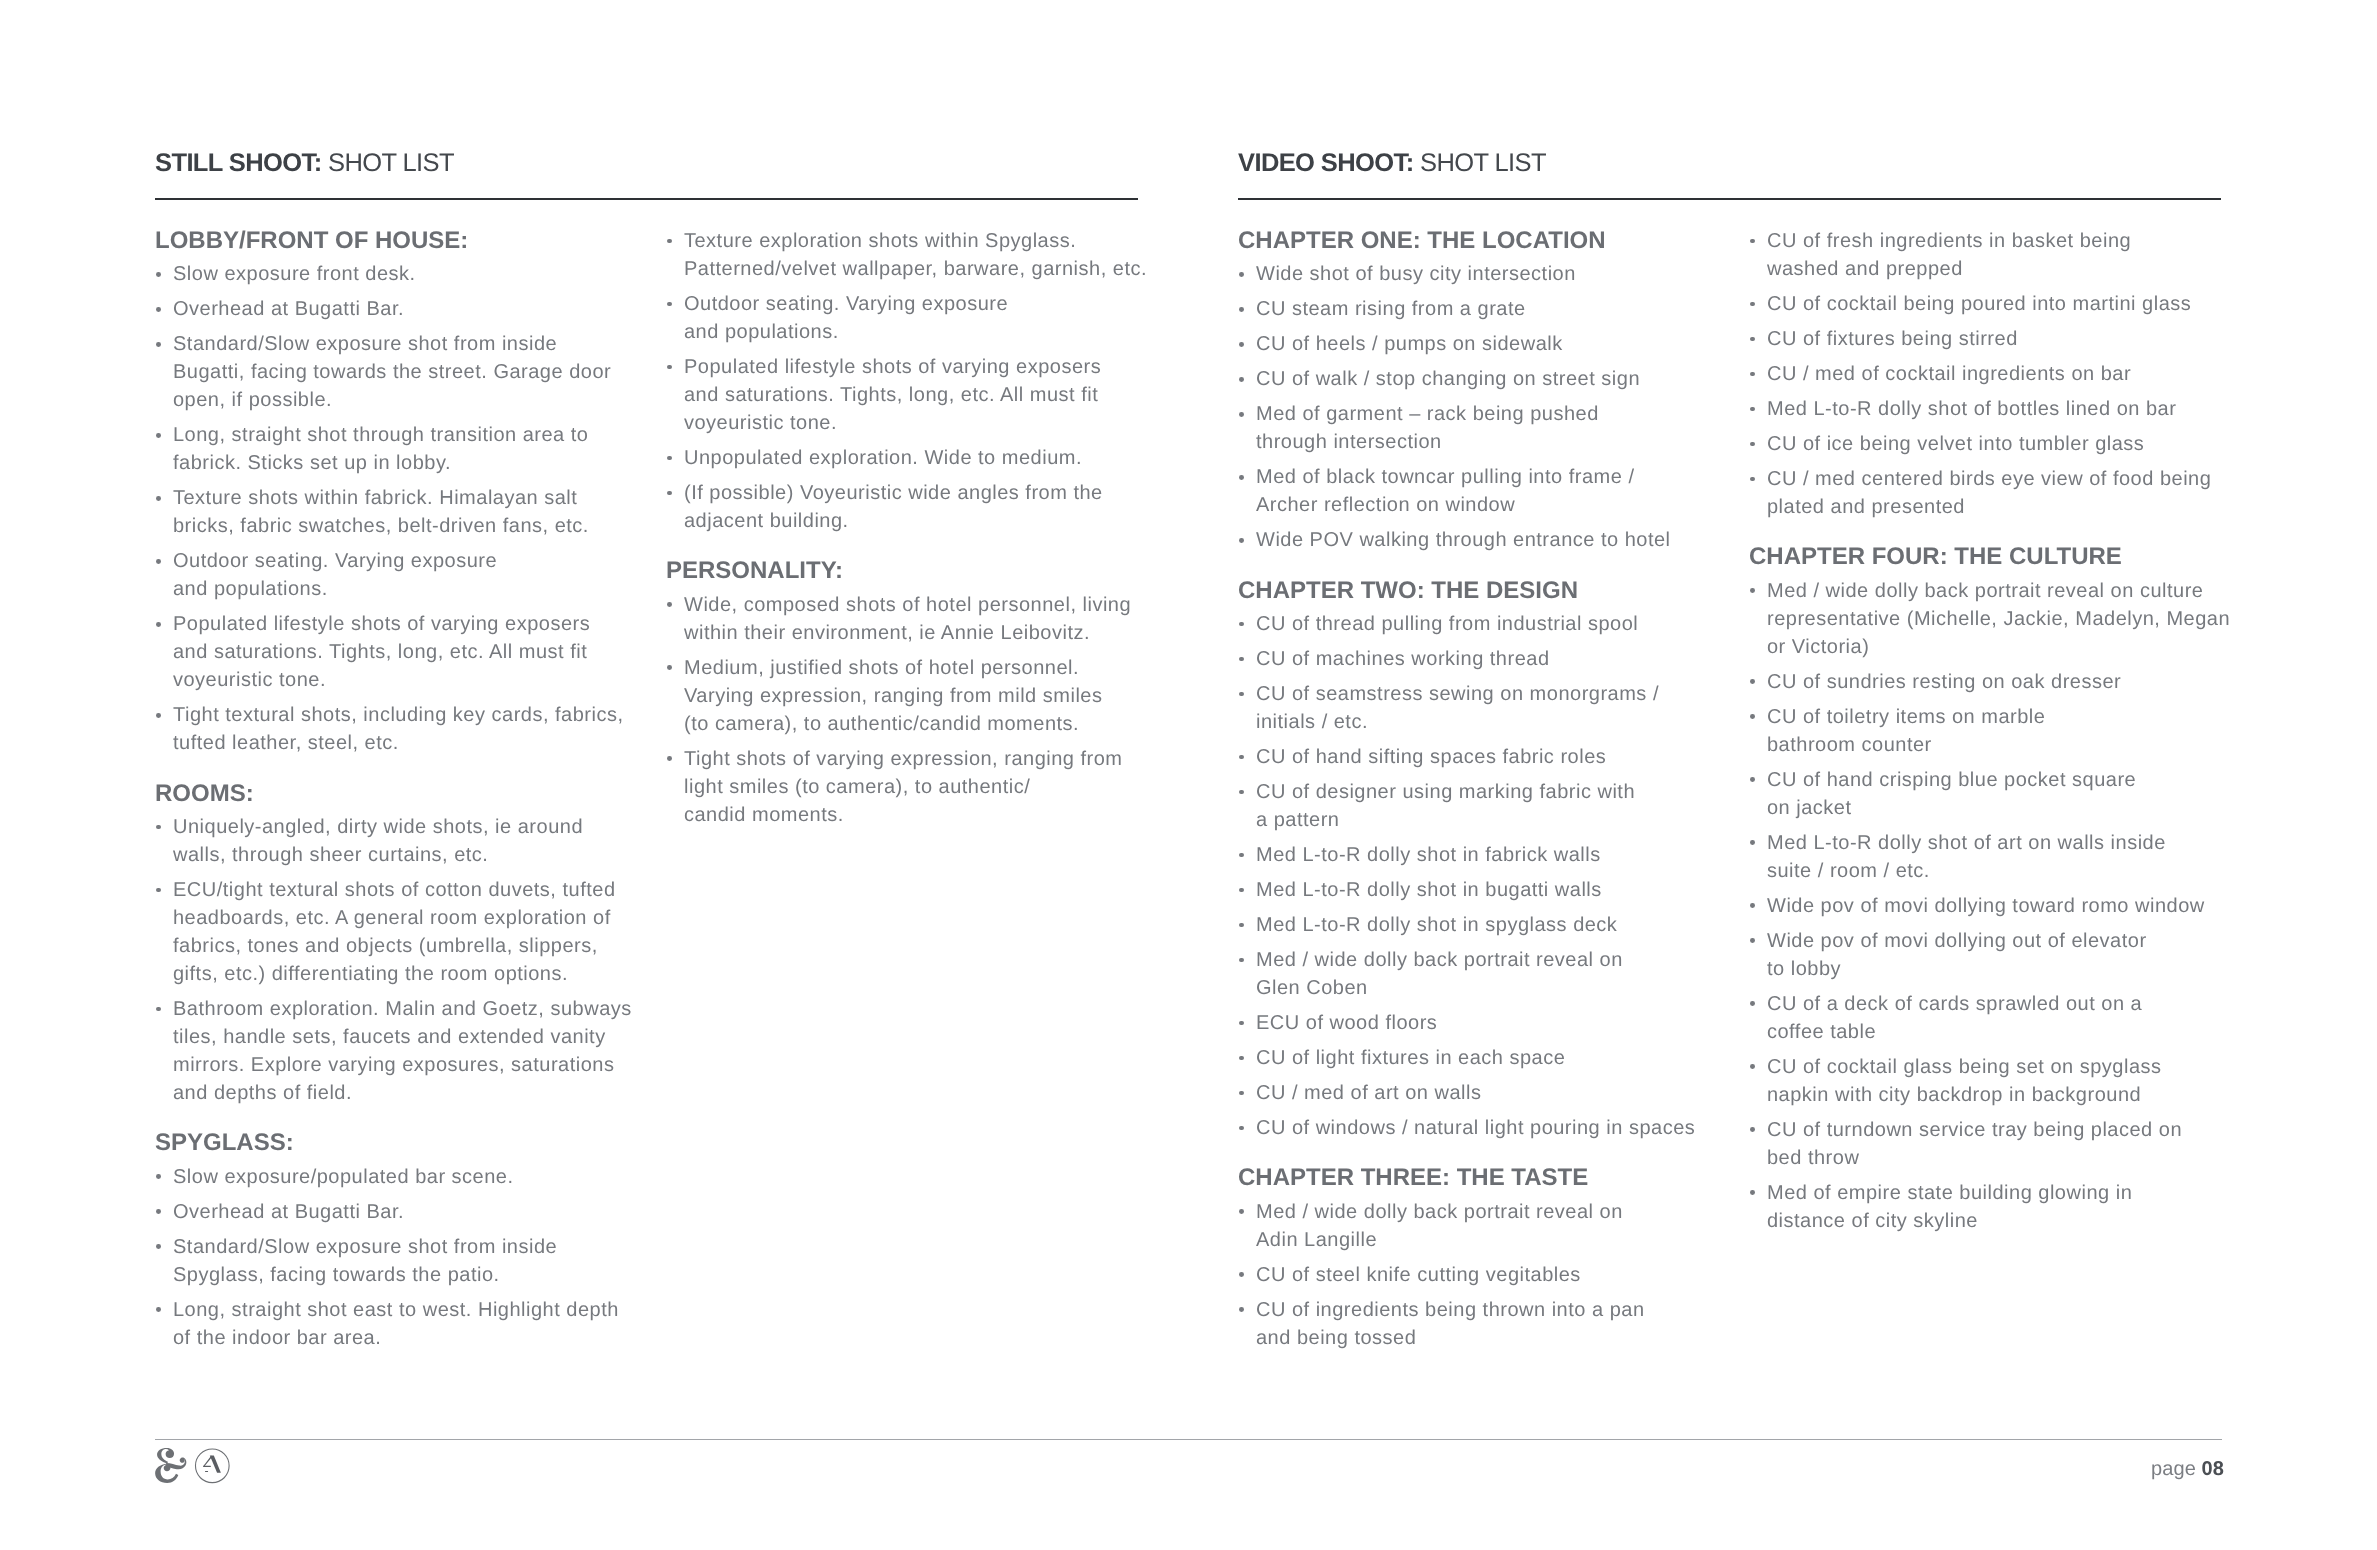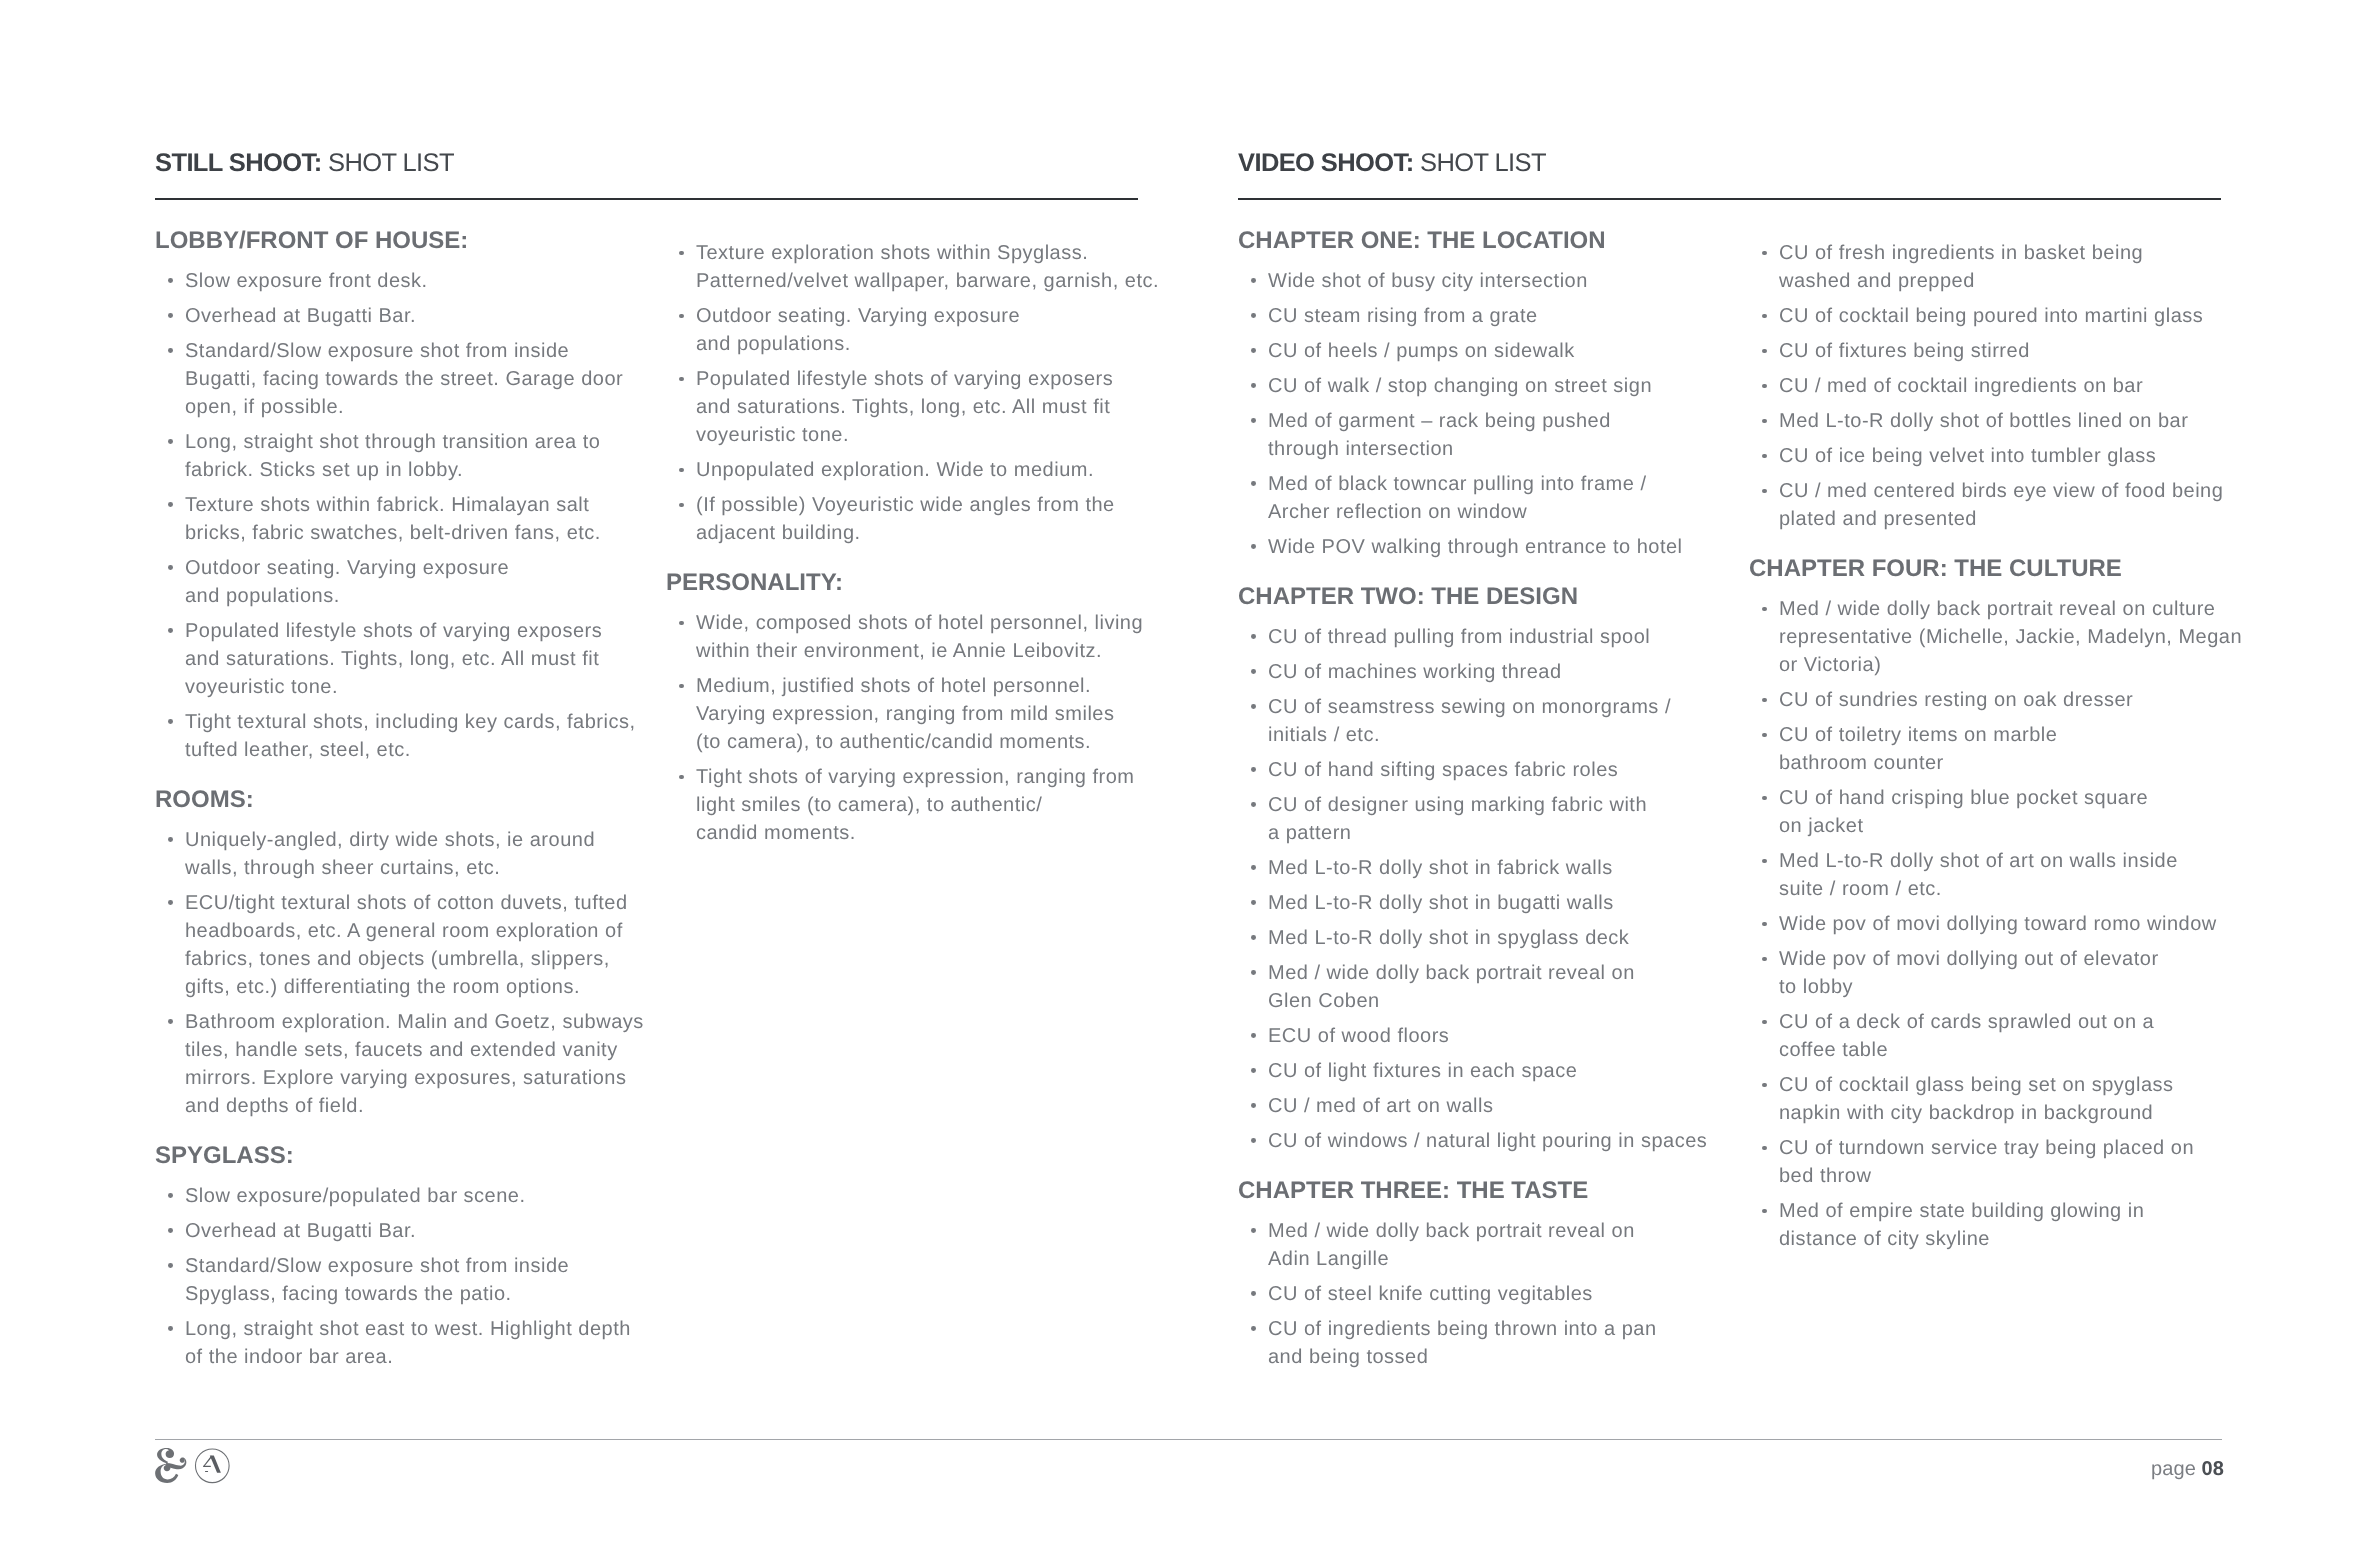--- a/index.html
+++ b/index.html
@@ -58,21 +58,21 @@
   .sect-head {
     font-size: 24px;
     font-weight: 700;
     letter-spacing: 0px;
     color: #6b6e73;
     line-height: 27.6px;
     margin: 0 0 5.7px 0;
     white-space: nowrap;
   }
 
-  ul.shots { list-style: none; margin: 12px; padding: 0; }
+  ul.shots { list-style: none; margin: 0; padding: 0; }
   ul.shots li {
     position: relative;
     font-size: 20px;
     font-weight: 400;
     color: #76797e;
     line-height: 28px;
     padding-left: 18px;
     margin-bottom: 7px;
     letter-spacing: 0.5px;
     white-space: nowrap;

